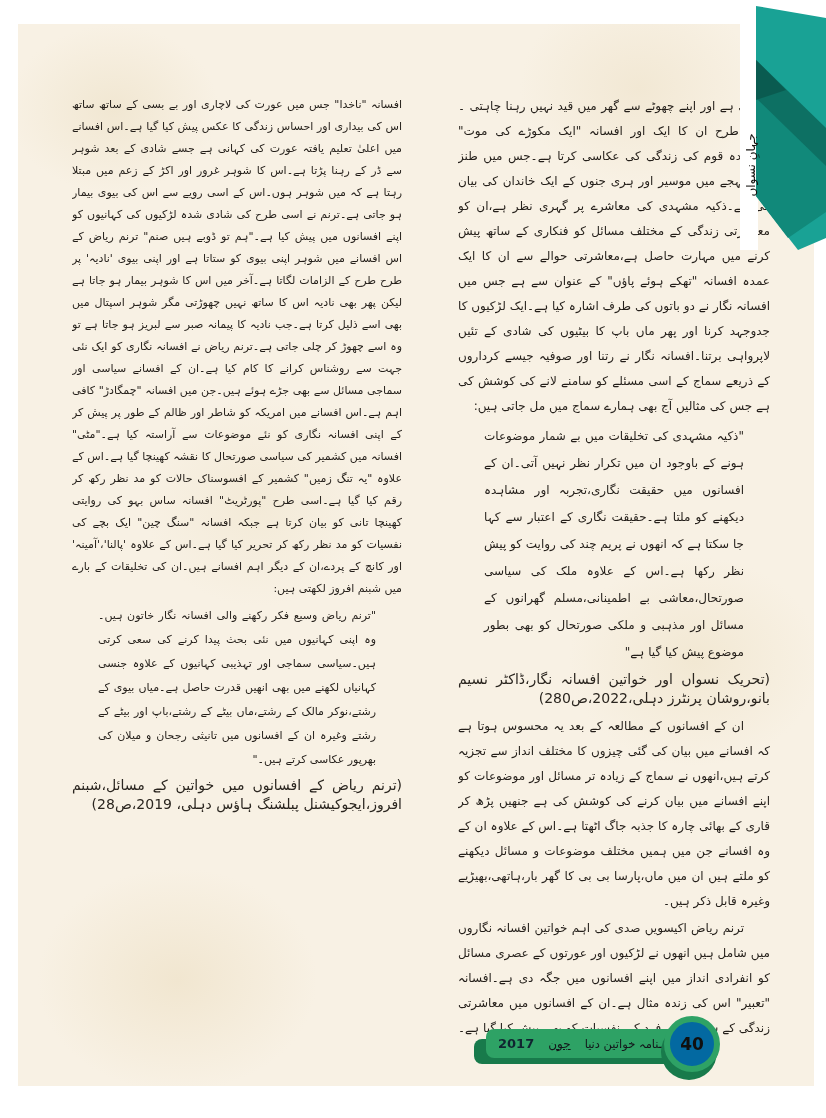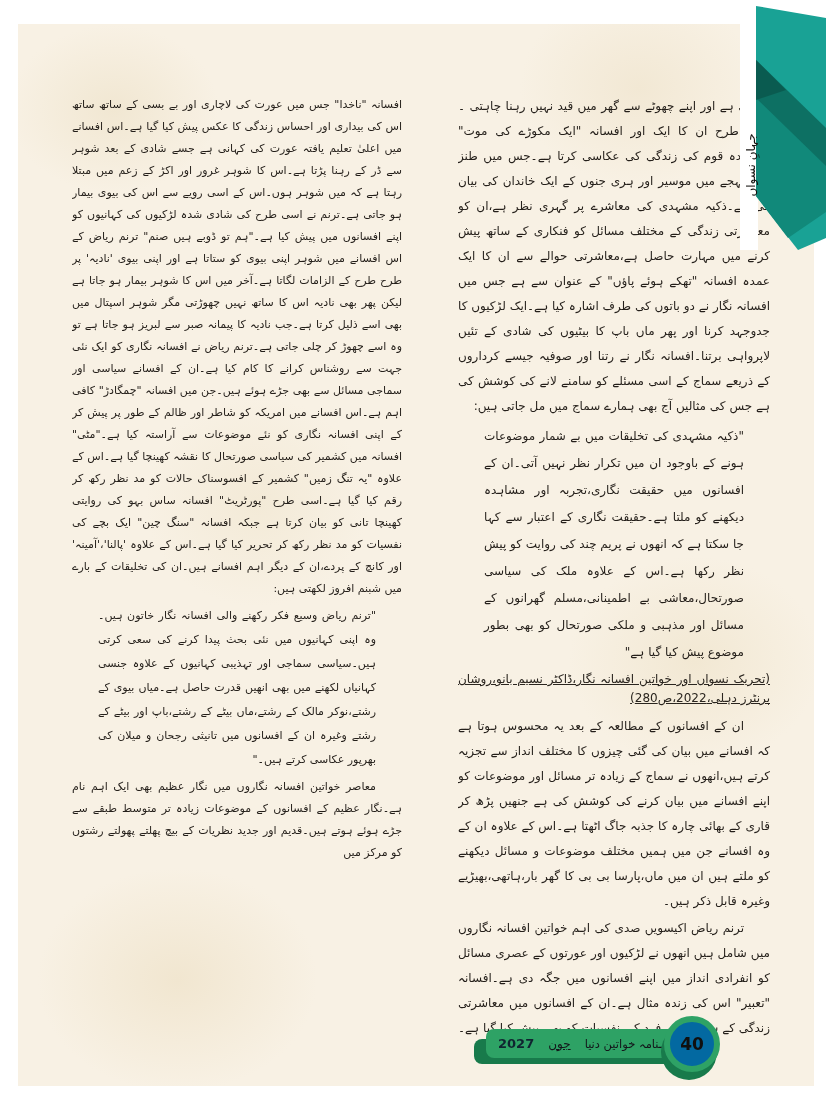--- a/index.html
+++ b/index.html
@@ -16,21 +16,21 @@
            #f8f1e4;}
   
   .col{position:absolute;direction:rtl;text-align:justify;color:#241f1a;overflow:hidden;}
   .col-right{left:418px;top:94px;width:312px;height:946px;font-size:12px;line-height:25px;margin-left:40px;}
   .col-left{left:72px;top:94px;width:330px;height:928px;font-size:11px;line-height:22px;}
   .para{margin:0 0 2px 0;}
   .para.indent{text-indent:26px;}
   .quote{margin:4px 26px 4px 26px;line-height:1.15em;}
   .col-right .quote{line-height:27px;}
   .col-left .quote{line-height:24px;}
-  .reference{font-size:12px;line-height:19px;margin:2px 0 6px 0;color:#2a251f;text-decoration:underline;}
+  .reference{font-size:14px;line-height:19px;margin:2px 0 6px 0;color:#2a251f;}
   
   .corner-svg{position:absolute;left:740px;top:0px;z-index:3;}
   
   .side-label{position:absolute;left:697px;top:157px;width:110px;height:16px;
               transform:rotate(-90deg);direction:rtl;text-align:center;
               font-size:12px;color:#151310;z-index:4;white-space:nowrap;}
   
   .footer-shadow{position:absolute;left:474px;top:1039px;width:226px;height:25px;
                  background:#187a4b;border-radius:8px;z-index:1;}
   .footer-bar{position:absolute;left:486px;top:1029px;width:216px;height:29px;
@@ -68,26 +68,26 @@
     <p class="para">چاہتی ہے اور اپنے چھوٹے سے گھر میں قید نہیں رہنا چاہتی ۔اسی طرح ان کا ایک اور افسانہ "ایک مکوڑے کی موت" پسماندہ قوم کی زندگی کی عکاسی کرتا ہے۔جس میں طنز آمیز لہجے میں موسیر اور ہری جنوں کے ایک خاندان کی بیان کی ہے۔ذکیہ مشہدی کی معاشرے پر گہری نظر ہے،ان کو معاشرتی زندگی کے مختلف مسائل کو فنکاری کے ساتھ پیش کرنے میں مہارت حاصل ہے،معاشرتی حوالے سے ان کا ایک عمدہ افسانہ "تھکے ہوئے پاؤں" کے عنوان سے ہے جس میں افسانہ نگار نے دو باتوں کی طرف اشارہ کیا ہے۔ایک لڑکیوں کا جدوجہد کرنا اور پھر ماں باپ کا بیٹیوں کی شادی کے تئیں لاپرواہی برتنا۔افسانہ نگار نے رتنا اور صوفیہ جیسے کرداروں کے ذریعے سماج کے اسی مسئلے کو سامنے لانے کی کوشش کی ہے جس کی مثالیں آج بھی ہمارے سماج میں مل جاتی ہیں:</p>
     <p class="quote">"ذکیہ مشہدی کی تخلیقات میں بے شمار موضوعات ہونے کے باوجود ان میں تکرار نظر نہیں آتی۔ان کے افسانوں میں حقیقت نگاری،تجربہ اور مشاہدہ دیکھنے کو ملتا ہے۔حقیقت نگاری کے اعتبار سے کہا جا سکتا ہے کہ انھوں نے پریم چند کی روایت کو پیش نظر رکھا ہے۔اس کے علاوہ ملک کی سیاسی صورتحال،معاشی بے اطمینانی،مسلم گھرانوں کے مسائل اور مذہبی و ملکی صورتحال کو بھی بطور موضوع پیش کیا گیا ہے"</p>
     <p class="reference">(تحریک نسواں اور خواتین افسانہ نگار،ڈاکٹر نسیم بانو،روشان پرنٹرز دہلی،2022،ص280)</p>
     <p class="para indent">ان کے افسانوں کے مطالعہ کے بعد یہ محسوس ہوتا ہے کہ افسانے میں بیان کی گئی چیزوں کا مختلف انداز سے تجزیہ کرتے ہیں،انھوں نے سماج کے زیادہ تر مسائل اور موضوعات کو اپنے افسانے میں بیان کرنے کی کوشش کی ہے جنھیں پڑھ کر قاری کے بھائی چارہ کا جذبہ جاگ اٹھتا ہے۔اس کے علاوہ ان کے وہ افسانے جن میں ہمیں مختلف موضوعات و مسائل دیکھنے کو ملتے ہیں ان میں ماں،پارسا بی بی کا گھر بار،ہاتھی،بھیڑیے وغیرہ قابل ذکر ہیں۔</p>
     <p class="para indent">ترنم ریاض اکیسویں صدی کی اہم خواتین افسانہ نگاروں میں شامل ہیں انھوں نے لڑکیوں اور عورتوں کے عصری مسائل کو انفرادی انداز میں اپنے افسانوں میں جگہ دی ہے۔افسانہ "تعبیر" اس کی زندہ مثال ہے۔ان کے افسانوں میں معاشرتی زندگی کے ساتھ ساتھ فرد کی نفسیات کو بھی پیش کیا گیا ہے۔ترنم زندگی کا مشاہدہ بڑی باریک بینی سے کرتی ہیں۔ان کو انسانی رشتوں اور نازک احساسات و جذبات کو گرفت میں لینے اور مؤثر انداز سے پیش کرنے میں امتیازی حیثیت حاصل ہے۔ان کا</p>
   </div>
 
   <div class="col col-left">
     <p class="para">افسانہ "ناخدا" جس میں عورت کی لاچاری اور بے بسی کے ساتھ ساتھ اس کی بیداری اور احساس زندگی کا عکس پیش کیا گیا ہے۔اس افسانے میں اعلیٰ تعلیم یافتہ عورت کی کہانی ہے جسے شادی کے بعد شوہر سے ڈر کے رہنا پڑتا ہے۔اس کا شوہر غرور اور اکڑ کے زعم میں مبتلا رہتا ہے کہ میں شوہر ہوں۔اس کے اسی رویے سے اس کی بیوی بیمار ہو جاتی ہے۔ترنم نے اسی طرح کی شادی شدہ لڑکیوں کی کہانیوں کو اپنے افسانوں میں پیش کیا ہے۔"ہم تو ڈوبے ہیں صنم" ترنم ریاض کے اس افسانے میں شوہر اپنی بیوی کو ستاتا ہے اور اپنی بیوی 'نادیہ' پر طرح طرح کے الزامات لگاتا ہے۔آخر میں اس کا شوہر بیمار ہو جاتا ہے لیکن پھر بھی نادیہ اس کا ساتھ نہیں چھوڑتی مگر شوہر اسپتال میں بھی اسے ذلیل کرتا ہے۔جب نادیہ کا پیمانہ صبر سے لبریز ہو جاتا ہے تو وہ اسے چھوڑ کر چلی جاتی ہے۔ترنم ریاض نے افسانہ نگاری کو ایک نئی جہت سے روشناس کرانے کا کام کیا ہے۔ان کے افسانے سیاسی اور سماجی مسائل سے بھی جڑے ہوئے ہیں۔جن میں افسانہ "چمگادڑ" کافی اہم ہے۔اس افسانے میں امریکہ کو شاطر اور ظالم کے طور پر پیش کر کے اپنی افسانہ نگاری کو نئے موضوعات سے آراستہ کیا ہے۔"مٹی" افسانہ میں کشمیر کی سیاسی صورتحال کا نقشہ کھینچا گیا ہے۔اس کے علاوہ "یہ تنگ زمیں" کشمیر کے افسوسناک حالات کو مد نظر رکھ کر رقم کیا گیا ہے۔اسی طرح "پورٹریٹ" افسانہ ساس بہو کی روایتی کھینچا تانی کو بیان کرتا ہے جبکہ افسانہ "سنگ چین" ایک بچے کی نفسیات کو مد نظر رکھ کر تحریر کیا گیا ہے۔اس کے علاوہ 'پالنا'،'آمینہ' اور کانچ کے پردے،ان کے دیگر اہم افسانے ہیں۔ان کی تخلیقات کے بارے میں شبنم افروز لکھتی ہیں:</p>
     <p class="quote">"ترنم ریاض وسیع فکر رکھنے والی افسانہ نگار خاتون ہیں۔وہ اپنی کہانیوں میں نئی بحث پیدا کرنے کی سعی کرتی ہیں۔سیاسی سماجی اور تہذیبی کہانیوں کے علاوہ جنسی کہانیاں لکھنے میں بھی انھیں قدرت حاصل ہے۔میاں بیوی کے رشتے،نوکر مالک کے رشتے،ماں بیٹے کے رشتے،باپ اور بیٹے کے رشتے وغیرہ ان کے افسانوں میں تانیثی رجحان و میلان کی بھرپور عکاسی کرتے ہیں۔"</p>
-    <p class="para indent">معاصر خواتین افسانہ نگاروں میں نگار عظیم بھی ایک اہم نام ہے۔نگار عظیم کے افسانوں کے موضوعات زیادہ تر متوسط طبقے سے جڑے ہوئے ہوتے ہیں۔قدیم اور جدید نظریات کے بیچ پھلتے پھولتے رشتوں کو مرکز میں</p>
+    <p class="reference">(ترنم ریاض کے افسانوں میں خواتین کے مسائل،شبنم افروز،ایجوکیشنل پبلشنگ ہاؤس دہلی، 2019،ص28)</p>
   </div>
 
   <div class="footer-shadow"></div>
   <div class="footer-bar">
-    <span class="footer-year">2027</span>
+    <span class="footer-year">2017</span>
     <span class="footer-month">جون</span>
     <span class="footer-mag">ماہنامہ خواتین دنیا</span>
   </div>
   <div class="badge-shadow"></div>
   <div class="page-badge">
     <span class="page-num">40</span>
   </div>
 
 </div>
 

